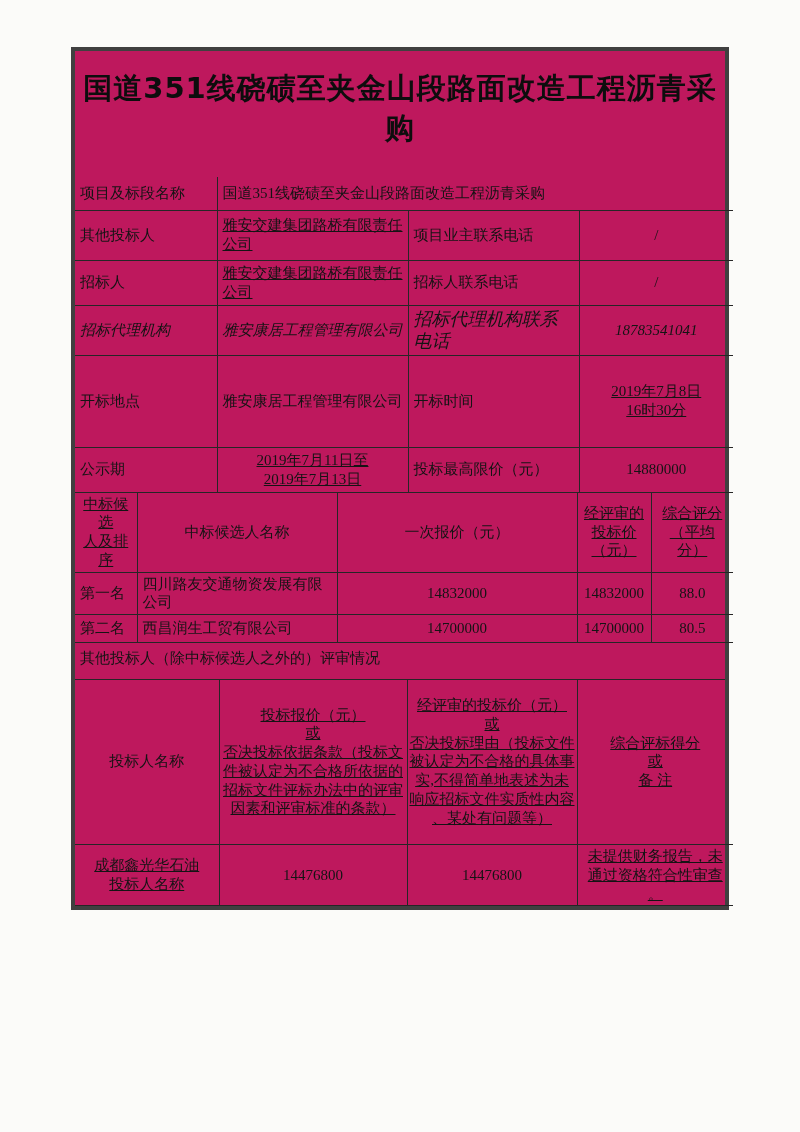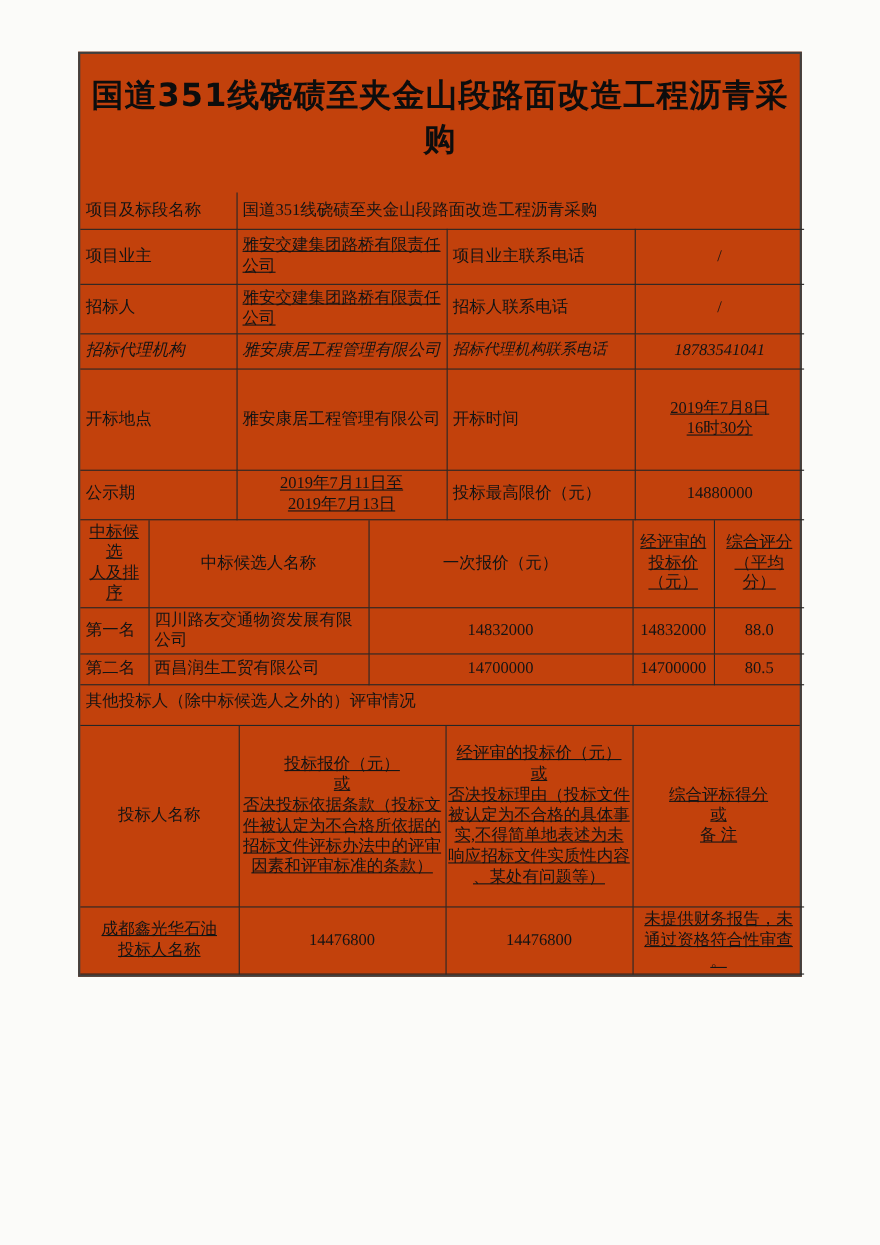--- a/index.html
+++ b/index.html
@@ -5,22 +5,22 @@
   html,body{margin:0;padding:0;}
   body{
     width:800px;height:1132px;
     background:#fbfbf9;
     font-family:"Liberation Serif","DejaVu Serif",serif;
     color:#151515;
     position:relative;
   }
   .doc{
     position:absolute;left:71px;top:47px;width:658px;
-    border:2px solid #404040;
-    background:#c2410c;
+    border:4px solid #404040;
+    background:#be185d;
     box-sizing:border-box;
   }
   .title{
     font-family:"DejaVu Sans","Liberation Sans",sans-serif;
     font-weight:bold;
     font-size:29px;
     letter-spacing:1px;
     text-align:center;
     padding:18px 0 28px 0;
     color:#0d0d0d;
@@ -41,21 +41,21 @@
     box-sizing:border-box;
   }
   
   table tr:first-child td{border-top:none;}
   table td:first-child{border-left:none;}
   table td:last-child{border-right:none;}
   .l{text-align:left;}
   .c{text-align:center;}
   .pre{white-space:pre-line;text-decoration:underline;}
   .hdr{padding:2px 1px;}
-  .sm{font-size:14px;}
+  .sm{font-size:18px;}
   
   .rA0 td{height:33px;} .rA1 td{height:50px;} .rA2 td{height:45px;}
   .rA3 td{height:32px;font-style:italic;} .rA4 td{height:92px;} .rA5 td{height:45px;}
   .rB0 td{height:51px;} .rB1 td{height:30px;} .rB2 td{height:28px;}
   .rC0 td{height:36px;vertical-align:top;padding-top:6px;}
   .rD0 td{height:165px;} .rD1 td{height:58px;}
   .rE0 td{height:55px;}
 </style>
 </head>
 <body>
@@ -70,21 +70,21 @@
         <col style="width:191px">
         <col style="width:171px">
         <col style="width:154px">
       </colgroup>
     <tbody>
         <tr class="rA0">
       <td class="l" style="border-top:none">项目及标段名称</td>
       <td class="l" colspan="3">国道351线硗碛至夹金山段路面改造工程沥青采购</td>
     </tr>
     <tr class="rA1">
-      <td class="l">项目业主</td>
+      <td class="l">其他投标人</td>
       <td class="l pre">雅安交建集团路桥有限责任
 公司</td>
       <td class="l">项目业主联系电话</td>
       <td class="c">/</td>
     </tr>
     <tr class="rA2">
       <td class="l">招标人</td>
       <td class="l pre">雅安交建集团路桥有限责任
 公司</td>
       <td class="l">招标人联系电话</td>

